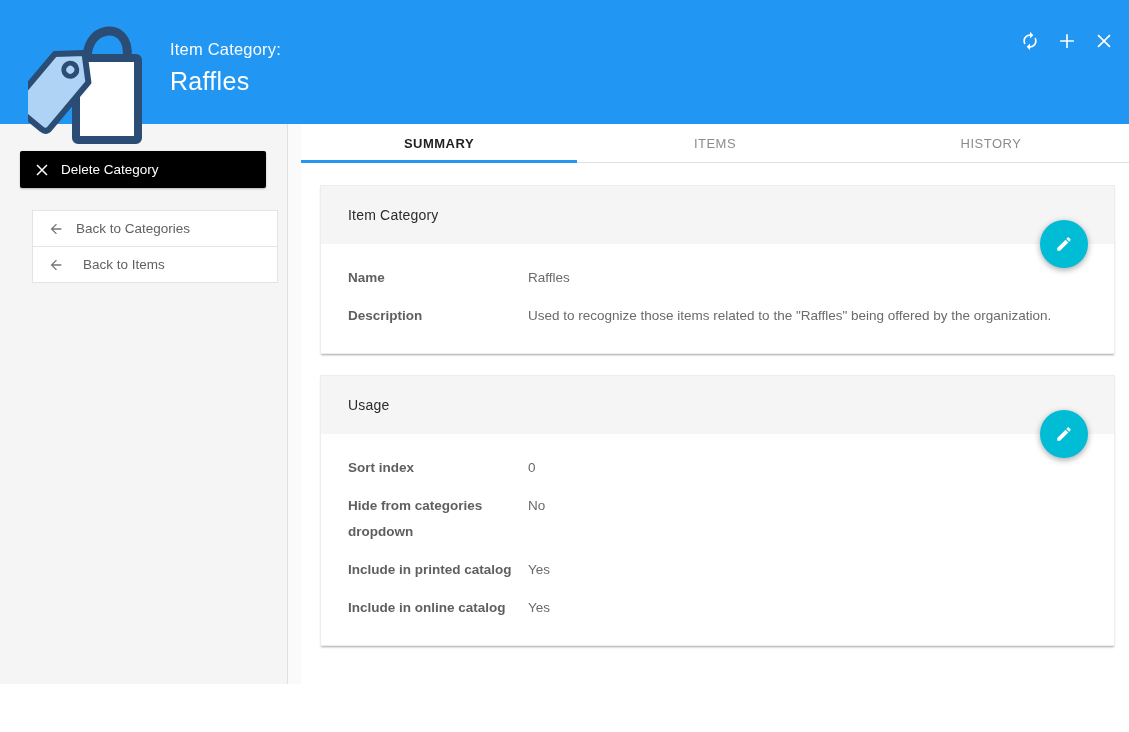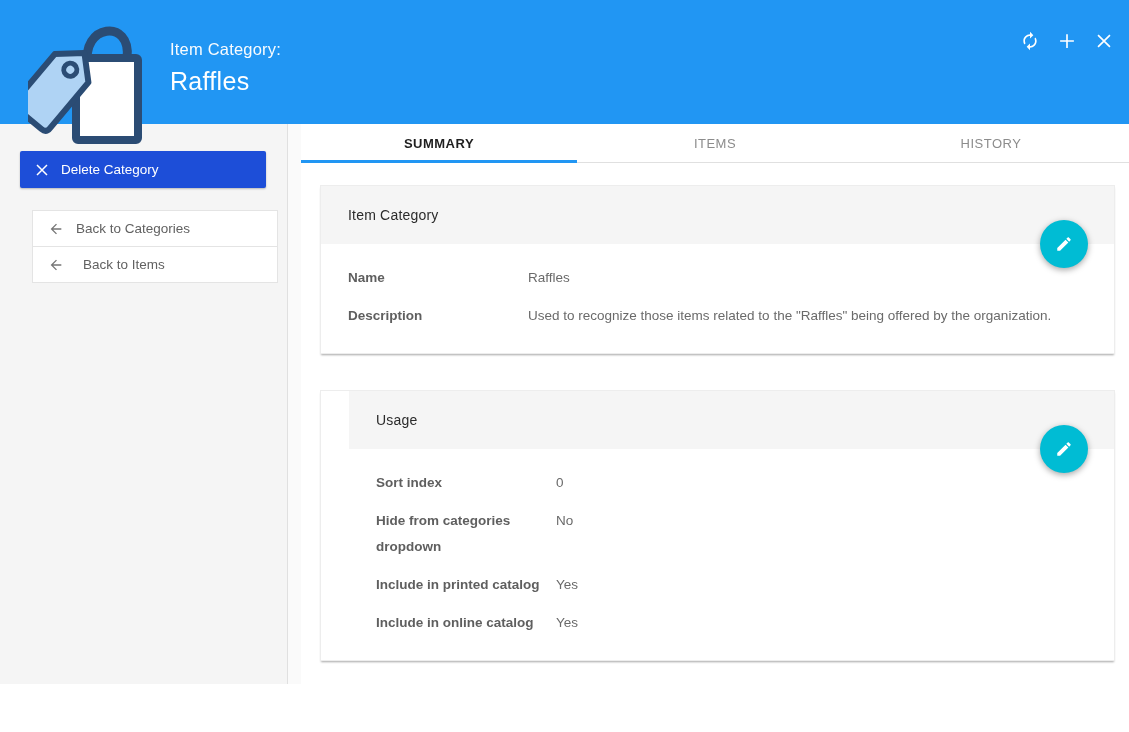--- a/index.html
+++ b/index.html
@@ -20,21 +20,21 @@
               display:flex; align-items:center; justify-content:center; padding:0; }
 
   
   .content-row { display:flex; height:560px; }
   .sidebar { width:288px; background:#F5F5F5; border-right:1px solid #E0E0E0;
              padding:27px 21px 0 20px; flex-shrink:0; }
   .gutter { width:13px; background:#FAFAFA; flex-shrink:0; }
   .main { flex:1; display:flex; flex-direction:column; background:#fff; min-width:0; }
 
   
-  .delete-btn { width:246px; height:37px; background:#1d4ed8; color:#fff; border:none;
+  .delete-btn { width:246px; height:37px; background:#000000; color:#fff; border:none;
                 border-radius:2px; display:flex; align-items:center; gap:13px; padding:0 16px;
                 font-size:13.5px; font-family:inherit; cursor:pointer;
                 box-shadow:0 1px 2px rgba(0,0,0,.25); }
   .nav-list { margin-top:22px; width:246px;margin-left:12px; }
   .nav-item { height:37px; background:#fff; border:1px solid #E4E4E4; display:flex;
               align-items:center; gap:12px; padding:0 15px; font-size:13.5px; color:#616161;
               cursor:pointer; width:100%; font-family:inherit; text-align:left; }
   .nav-item + .nav-item { margin-top:-1px;gap:19px; }
 
   
@@ -43,21 +43,21 @@
          letter-spacing:.5px; color:#8C8C8C; cursor:pointer; position:relative;
          background:none; border:none; font-family:inherit; }
   .tab.active { color:#1F1F1F; font-weight:bold; }
   .tab.active::after { content:""; position:absolute; left:0; right:0; bottom:-1px; height:3px;
                        background:#2196F3; }
 
   
   .page-content { flex:1; padding:22px 14px 0 19px; overflow:hidden; }
   .card { position:relative; background:#fff; border:1px solid #EDEDED;
           box-shadow:0 2px 2px -1px rgba(0,0,0,.35); }
-  .card + .card { margin-top:36px;padding-left:28px; }
+  .card + .card { margin-top:21px; }
   .card-header { height:58px; background:#F5F5F5; display:flex; align-items:center;
                  padding:0 27px; }
   .card-title { font-size:14px; font-weight:400; color:#2B2B2B; letter-spacing:.2px; }
   .fab { position:absolute; top:34px; right:26px; width:48px; height:48px; border-radius:50%;
          background:#00BCD4; border:none; cursor:pointer; display:flex; align-items:center;
          justify-content:center; box-shadow:0 2px 6px rgba(0,0,0,.35); z-index:2; }
   .card-body { padding:21px 27px 24px; }
   .field-row { display:flex; margin-bottom:12px; font-size:13.5px; line-height:26px; }
   .field-row:last-child { margin-bottom:0; }
   .field-label { width:180px; flex-shrink:0; font-weight:bold; color:#5F5F5F; }

